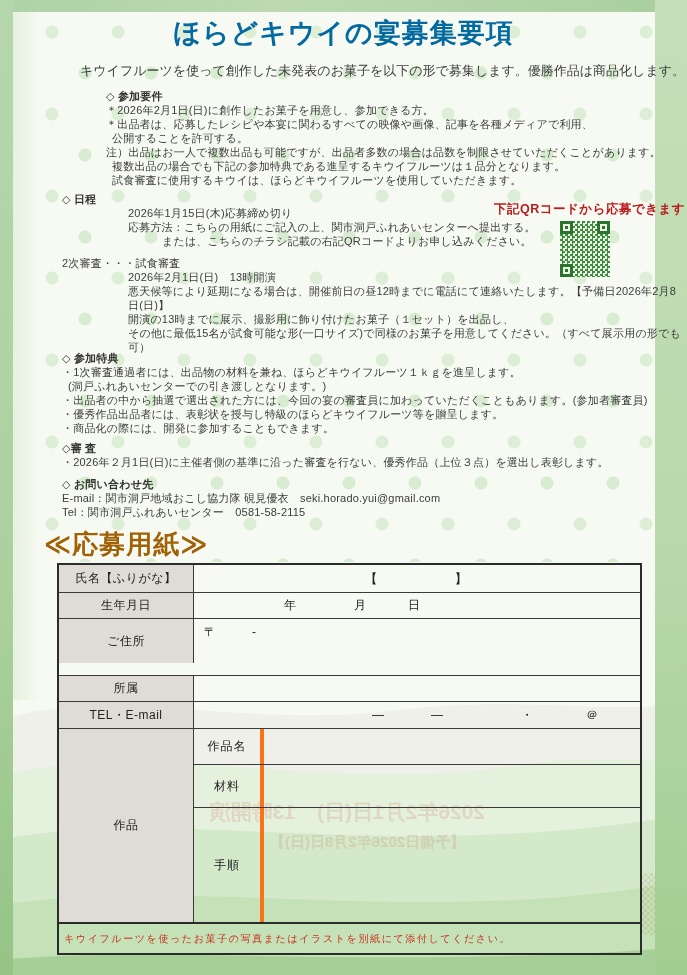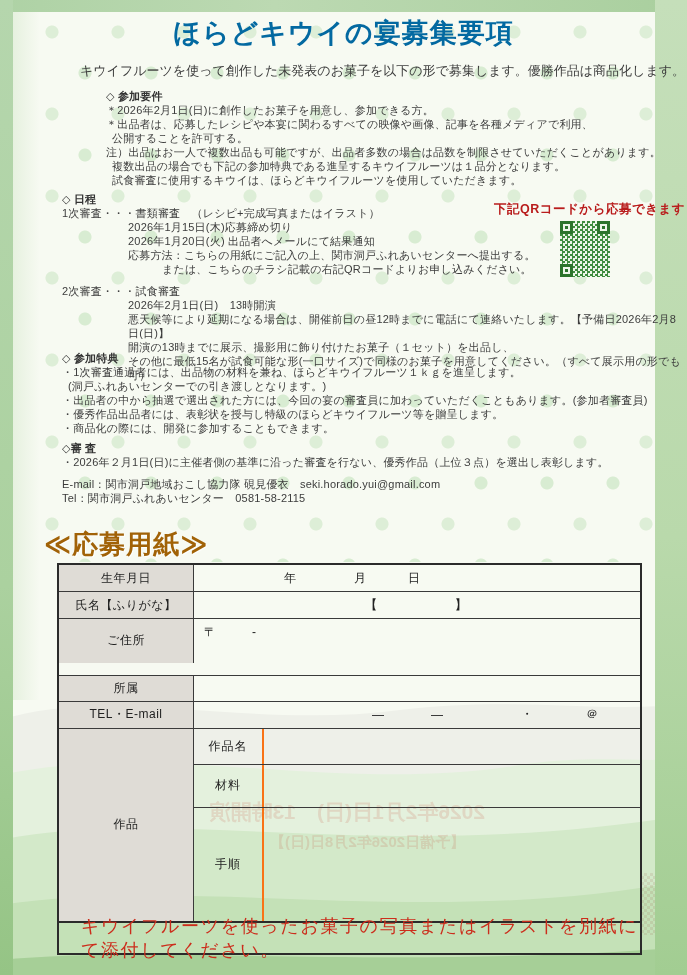--- a/index.html
+++ b/index.html
@@ -74,25 +74,25 @@
   .r-aff{height:27px;margin-top:12px;} .r-tel{height:28px;} .r-work{height:200px;} .r-note{height:32px;}
   .r-name .val{display:flex;align-items:center;justify-content:center;font-size:13px;letter-spacing:2px;}
   .r-birth .val,.r-tel .val{display:flex;align-items:center;}
   .u-year{margin-left:90px;} .u-month{margin-left:58px;} .u-day{margin-left:42px;}
   .u-d1{margin-left:178px;} .u-d2{margin-left:47px;} .u-dot{margin-left:78px;} .u-at{margin-left:53px;}
   .r-addr .val{padding:5px 0 0 10px;}
   .work-right{flex:1;display:flex;flex-direction:column;}
   .subrow{display:flex;border-top:1px solid #3a3a3a;box-sizing:border-box;}
   .subrow:first-child{border-top:none;}
   .sr-title{height:35px;} .sr-mat{height:43px;} .sr-proc{flex:1;}
-  .sublbl{width:70px;flex:0 0 70px;border-right:2px solid #f97316;box-sizing:border-box;
+  .sublbl{width:70px;flex:0 0 70px;border-right:4px solid #f97316;box-sizing:border-box;
     display:flex;align-items:center;justify-content:center;letter-spacing:1px;}
   .subval{flex:1;}
   .r-note{border-top:2px solid #2b2b2b;align-items:center;}
-  .note-text{padding-left:22px;font-size:18px;letter-spacing:1.6px;color:#cc2d1c;}
+  .note-text{padding-left:5px;font-size:10px;letter-spacing:1.6px;color:#cc2d1c;}
 </style>
 </head>
 <body>
 
 <div>
 
   <div class="dots"></div>
 
   <svg class="waves" width="687" height="310" viewBox="0 0 687 310">
     <path d="M0,55 C110,20 250,65 400,45 C520,30 610,50 687,38 L687,310 L0,310 Z" fill="#eef0e9"></path>
@@ -119,23 +119,21 @@
     <div>＊2026年2月1日(日)に創作したお菓子を用意し、参加できる方。</div>
     <div>＊出品者は、応募したレシピや本宴に関わるすべての映像や画像、記事を各種メディアで利用、</div>
     <div class="ind-a">公開することを許可する。</div>
     <div>注）出品はお一人で複数出品も可能ですが、出品者多数の場合は品数を制限させていただくことがあります。</div>
     <div class="ind-a">複数出品の場合でも下記の参加特典である進呈するキウイフルーツは１品分となります。</div>
     <div class="ind-a">試食審査に使用するキウイは、ほらどキウイフルーツを使用していただきます。</div>
   </div>
 
   <div class="sec sec-sched">
     <div class="h">◇ 日程</div>
-    <div>1次審査・・・書類審査　（レシピ+完成写真またはイラスト）</div>
     <div class="ind-b">2026年1月15日(木)応募締め切り</div>
-    <div class="ind-b">2026年1月20日(火) 出品者へメールにて結果通知</div>
     <div class="ind-b">応募方法：こちらの用紙にご記入の上、関市洞戸ふれあいセンターへ提出する。</div>
     <div class="ind-c">または、こちらのチラシ記載の右記QRコードよりお申し込みください。</div>
     <div class="gap-top">2次審査・・・試食審査</div>
     <div class="ind-b">2026年2月1日(日)　13時開演</div>
     <div class="ind-b">悪天候等により延期になる場合は、開催前日の昼12時までに電話にて連絡いたします。【予備日2026年2月8日(日)】</div>
     <div class="ind-b">開演の13時までに展示、撮影用に飾り付けたお菓子（１セット）を出品し、</div>
     <div class="ind-b">その他に最低15名が試食可能な形(一口サイズ)で同様のお菓子を用意してください。（すべて展示用の形でも可）</div>
   </div>
 
   <div class="qr-caption">下記QRコードから応募できます</div>
@@ -153,40 +151,41 @@
     <div>・優秀作品出品者には、表彰状を授与し特級のほらどキウイフルーツ等を贈呈します。</div>
     <div>・商品化の際には、開発に参加することもできます。</div>
   </div>
 
   <div class="sec sec-judge">
     <div class="h">◇審 査</div>
     <div>・2026年２月1日(日)に主催者側の基準に沿った審査を行ない、優秀作品（上位３点）を選出し表彰します。</div>
   </div>
 
   <div class="sec sec-contact">
+    <div class="h">◇ お問い合わせ先</div>
     <div>E-mail：関市洞戸地域おこし協力隊 硯見優衣　seki.horado.yui@gmail.com</div>
     <div>Tel：関市洞戸ふれあいセンター　0581-58-2115</div>
   </div>
 
   <h2 class="form-heading">≪応募用紙≫</h2>
 
   <div class="form-table">
+
+    <div class="row r-name">
+      <div class="lbl">氏名【ふりがな】</div>
+      <div class="val">【　　　　　】</div>
+    </div>
 
     <div class="row r-birth">
       <div class="lbl">生年月日</div>
       <div class="val">
         <span class="u-year">年</span>
         <span class="u-month">月</span>
         <span class="u-day">日</span>
       </div>
-    </div>
-
-    <div class="row r-name">
-      <div class="lbl">氏名【ふりがな】</div>
-      <div class="val">【　　　　　】</div>
     </div>
 
     <div class="row r-addr">
       <div class="lbl">ご住所</div>
       <div class="val">〒　　　-</div>
     </div>
 
     <div class="row r-aff">
       <div class="lbl">所属</div>
       <div class="val"></div>

